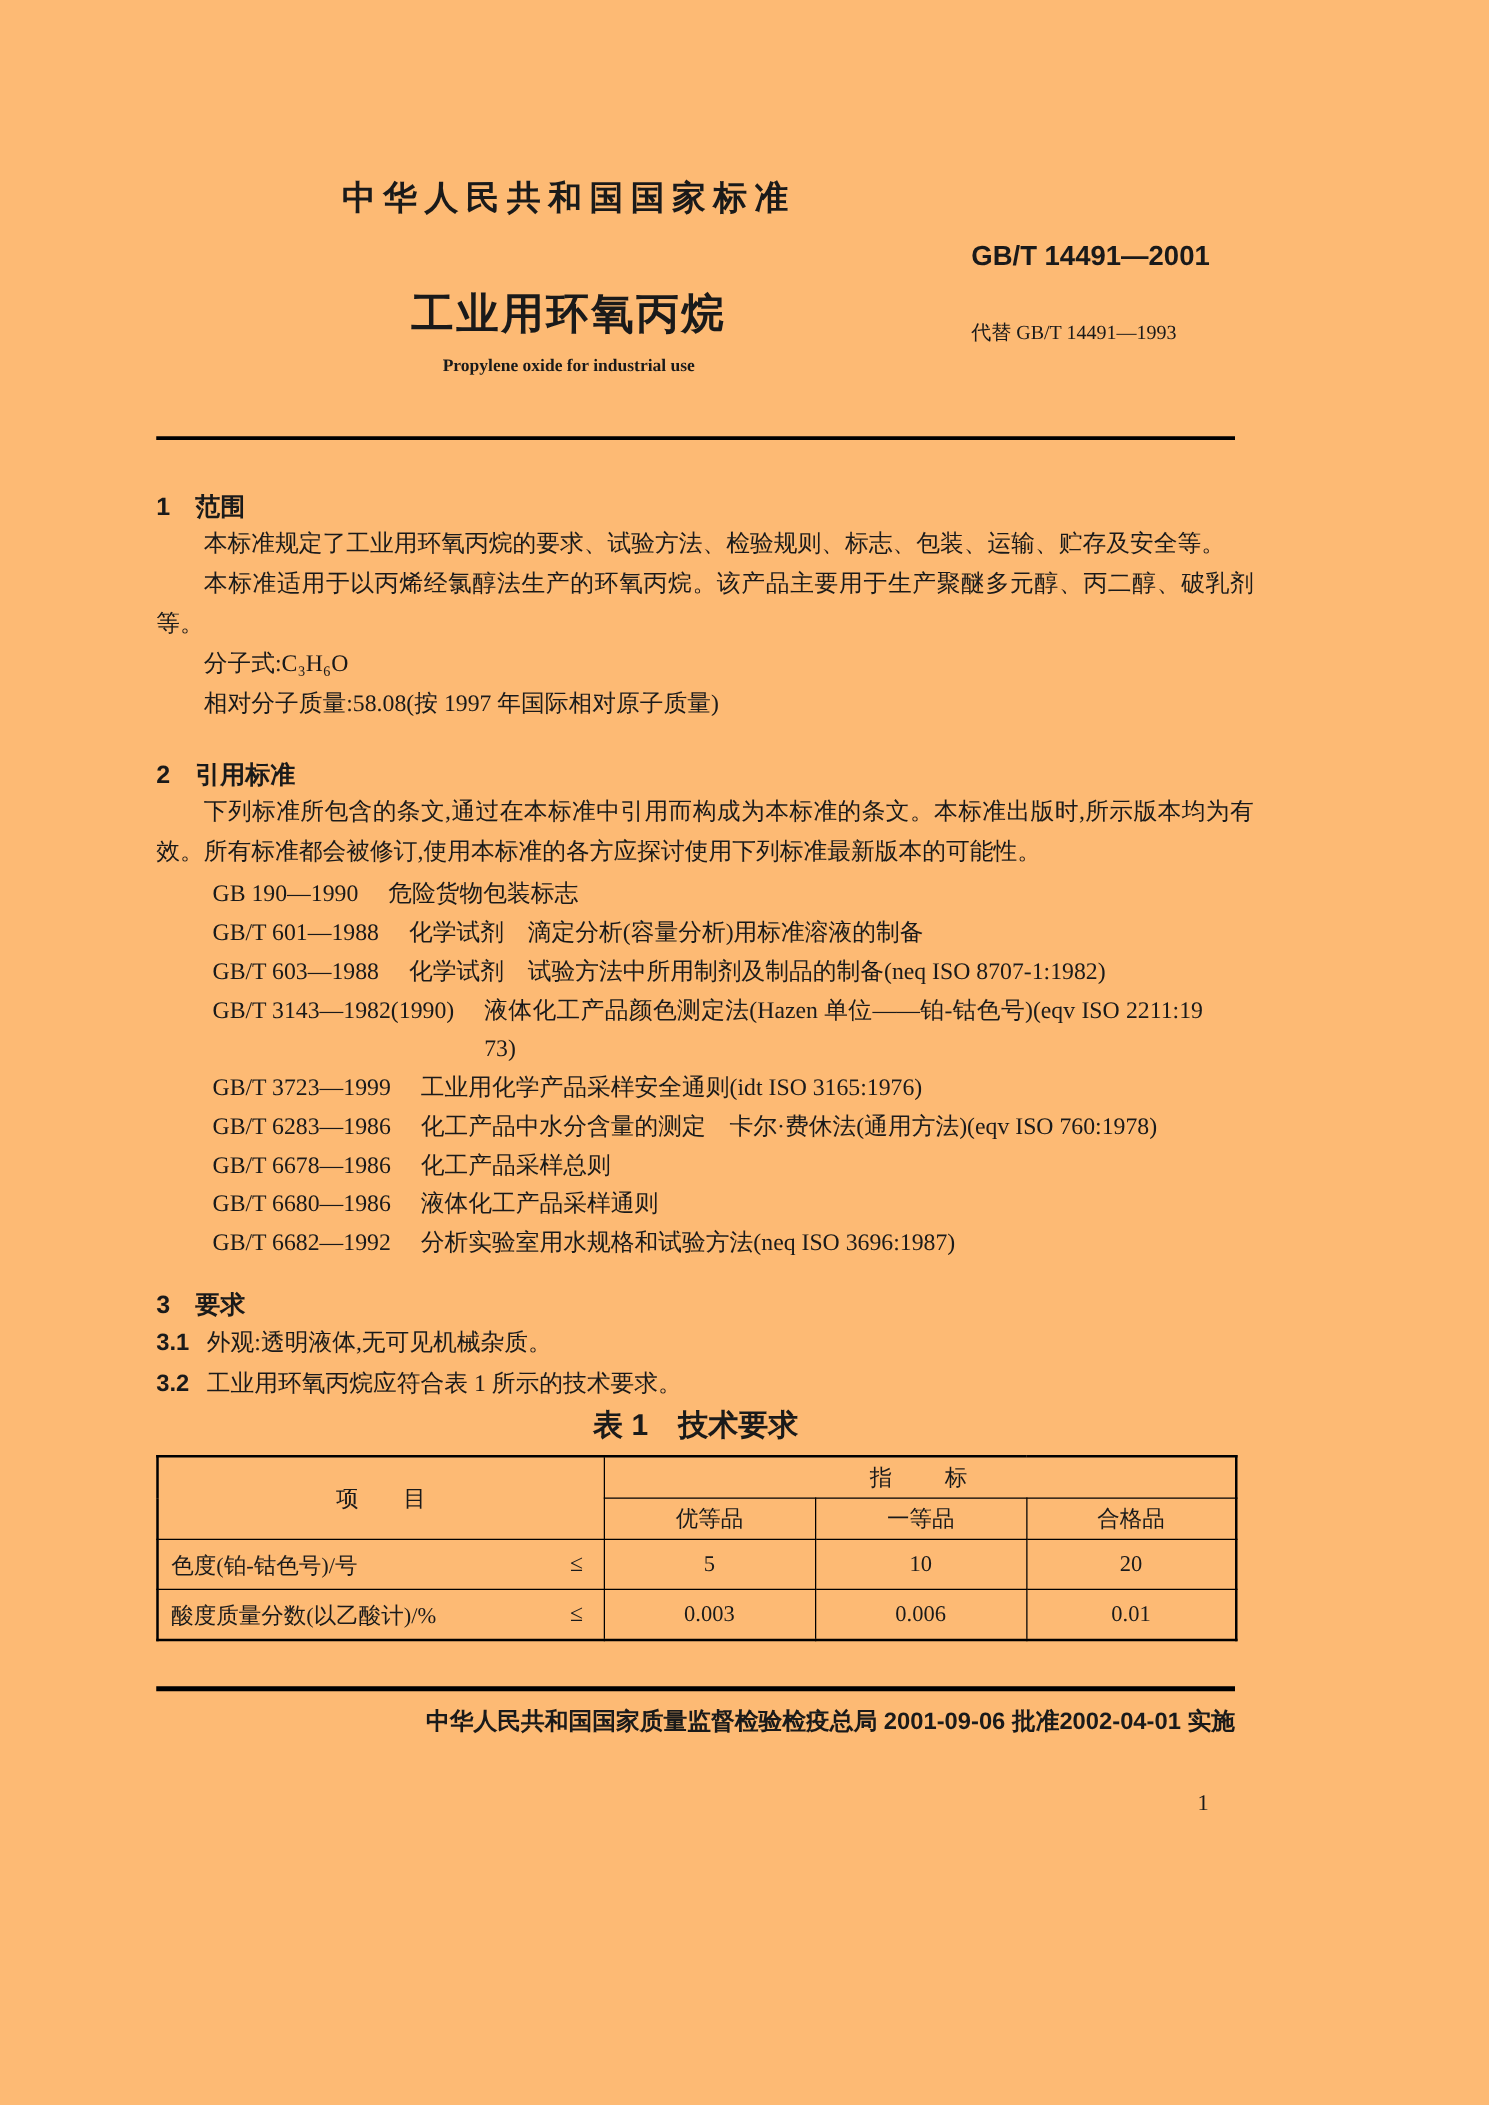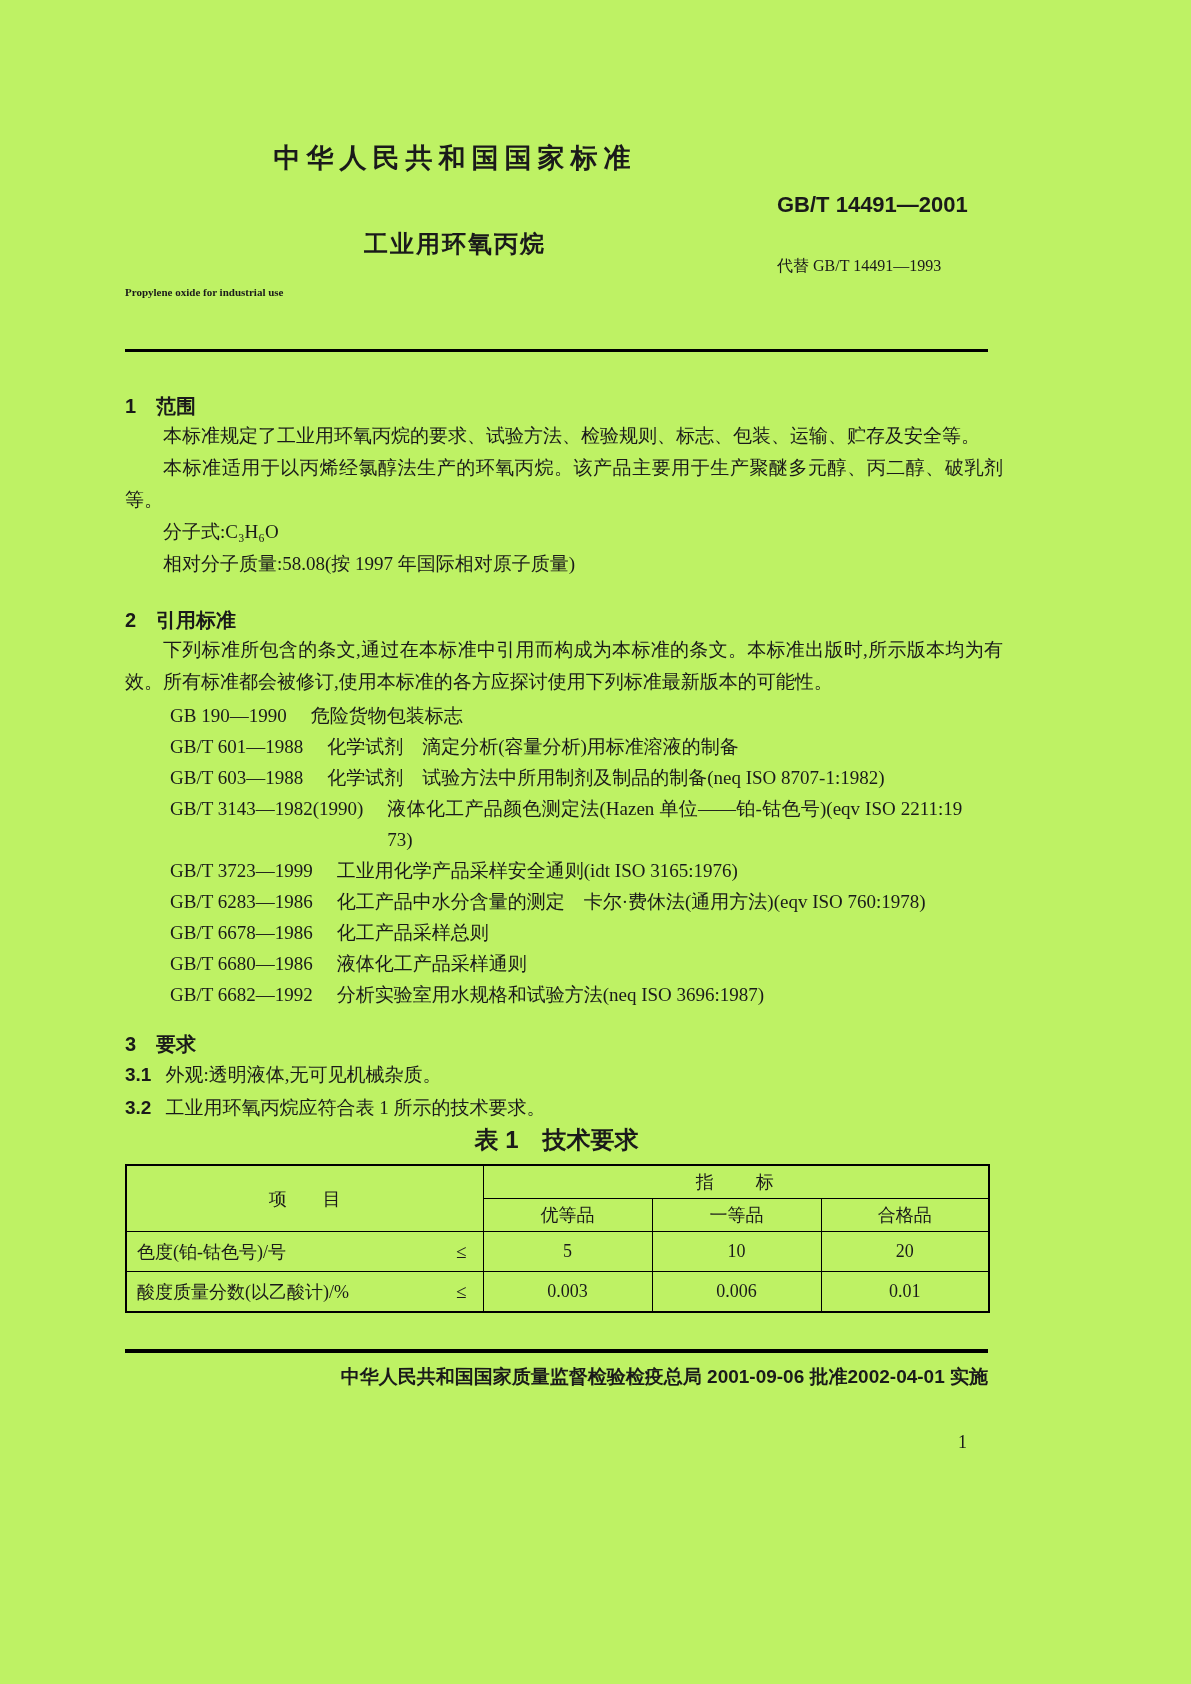--- a/index.html
+++ b/index.html
@@ -1,20 +1,20 @@
 <!DOCTYPE html>
 <html><head>
 <meta charset="utf-8">
 <style>
   html, body { margin: 0; padding: 0; background: #ffffff; }
   .page {
     position: relative;
     width: 1191px;
     height: 1684px;
-    background: #bef264;
+    background: #fdba74;
     color: #1a1a1a;
     font-family: "Liberation Serif", serif;
     overflow: hidden;
   }
   .content { position: absolute; left: 125px; top: 0; width: 878px; }
 
   
   .doc-header { position: relative; height: 212px; margin-top: 140px; }
   .national-title {
     position: absolute; top: 0; left: 0; width: 660px;
@@ -22,29 +22,29 @@
     font-weight: bold; font-size: 27px; letter-spacing: 6px; white-space: nowrap;
   }
   .std-no {
     position: absolute; top: 52px; left: 652px;
     font-family: "Liberation Sans", sans-serif; font-weight: bold;
     font-size: 22px; white-space: nowrap;
   }
   .doc-title {
     position: absolute; top: 88px; left: 0; width: 660px;
     text-align: center; font-family: "Liberation Sans", sans-serif;
-    font-weight: bold; font-size: 24px; letter-spacing: 2px;
+    font-weight: bold; font-size: 34px; letter-spacing: 2px;
   }
   .replaces {
     position: absolute; top: 116px; left: 652px;
     font-size: 16px; white-space: nowrap;
   }
   .en-title {
     position: absolute; top: 146px; left: 0; width: 660px;
-    font-weight: bold; font-size: 11px;
+    text-align: center; font-weight: bold; font-size: 14px;
   }
   .header-rule { position: absolute; left: 0; bottom: 0; width: 863px; border-top: 3px solid #000; }
 
   
   .sec-heading {
     font-family: "Liberation Sans", sans-serif; font-weight: bold;
     font-size: 20px; line-height: 28px; margin-top: 40px;
   }
   .sec-heading.h2 { margin-top: 26px; }
   .sec-heading.h3 { margin-top: 20px; }

